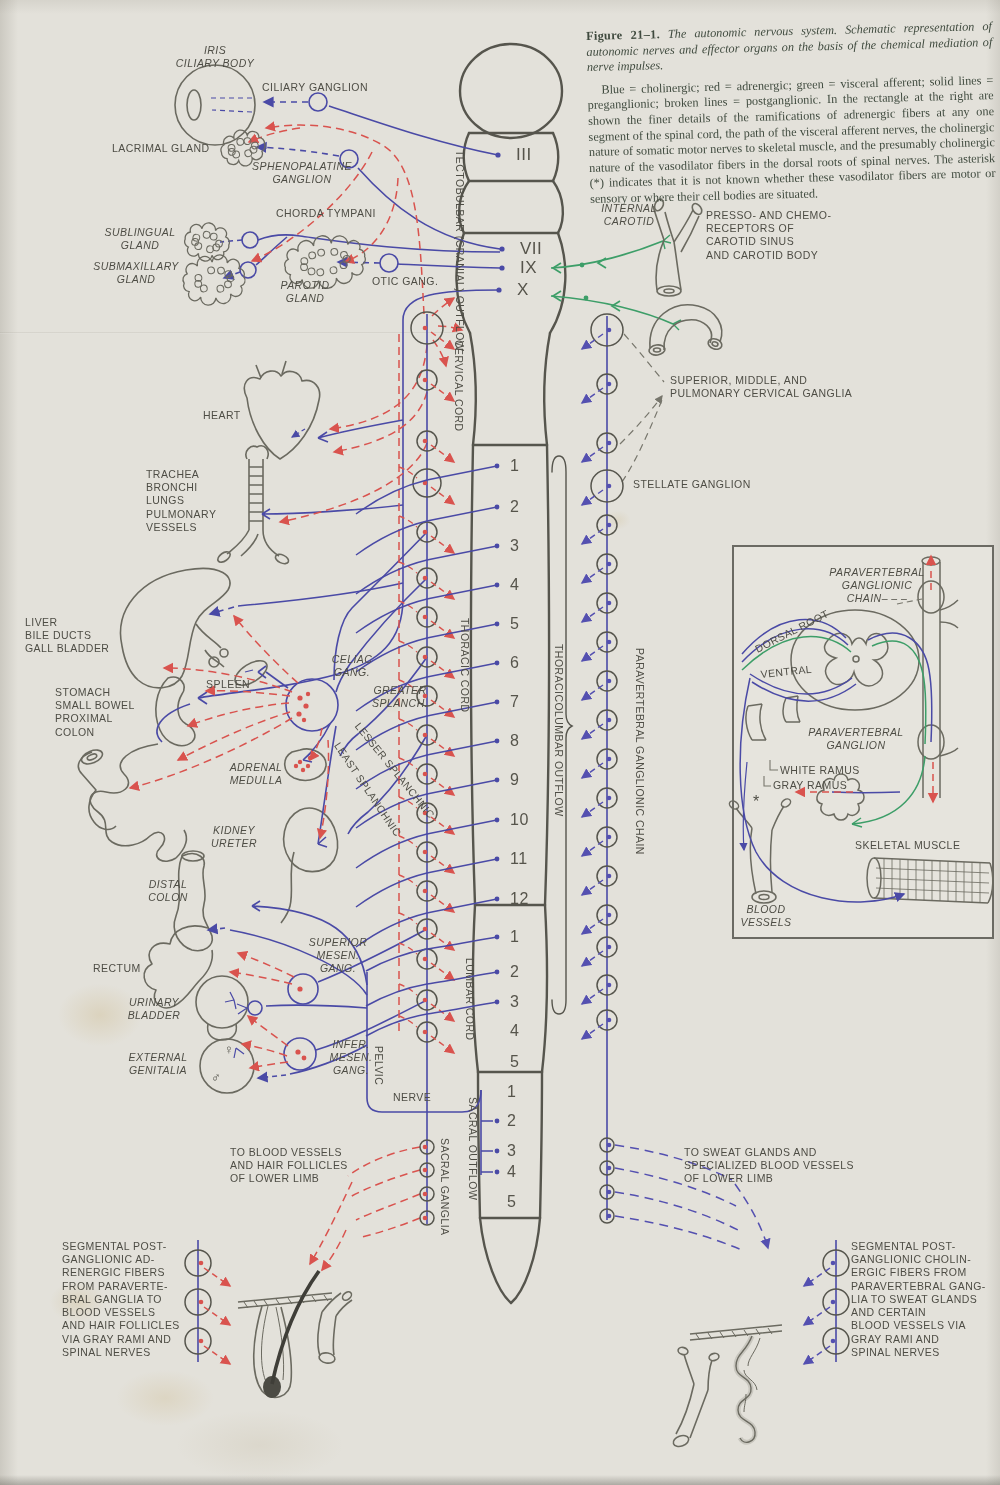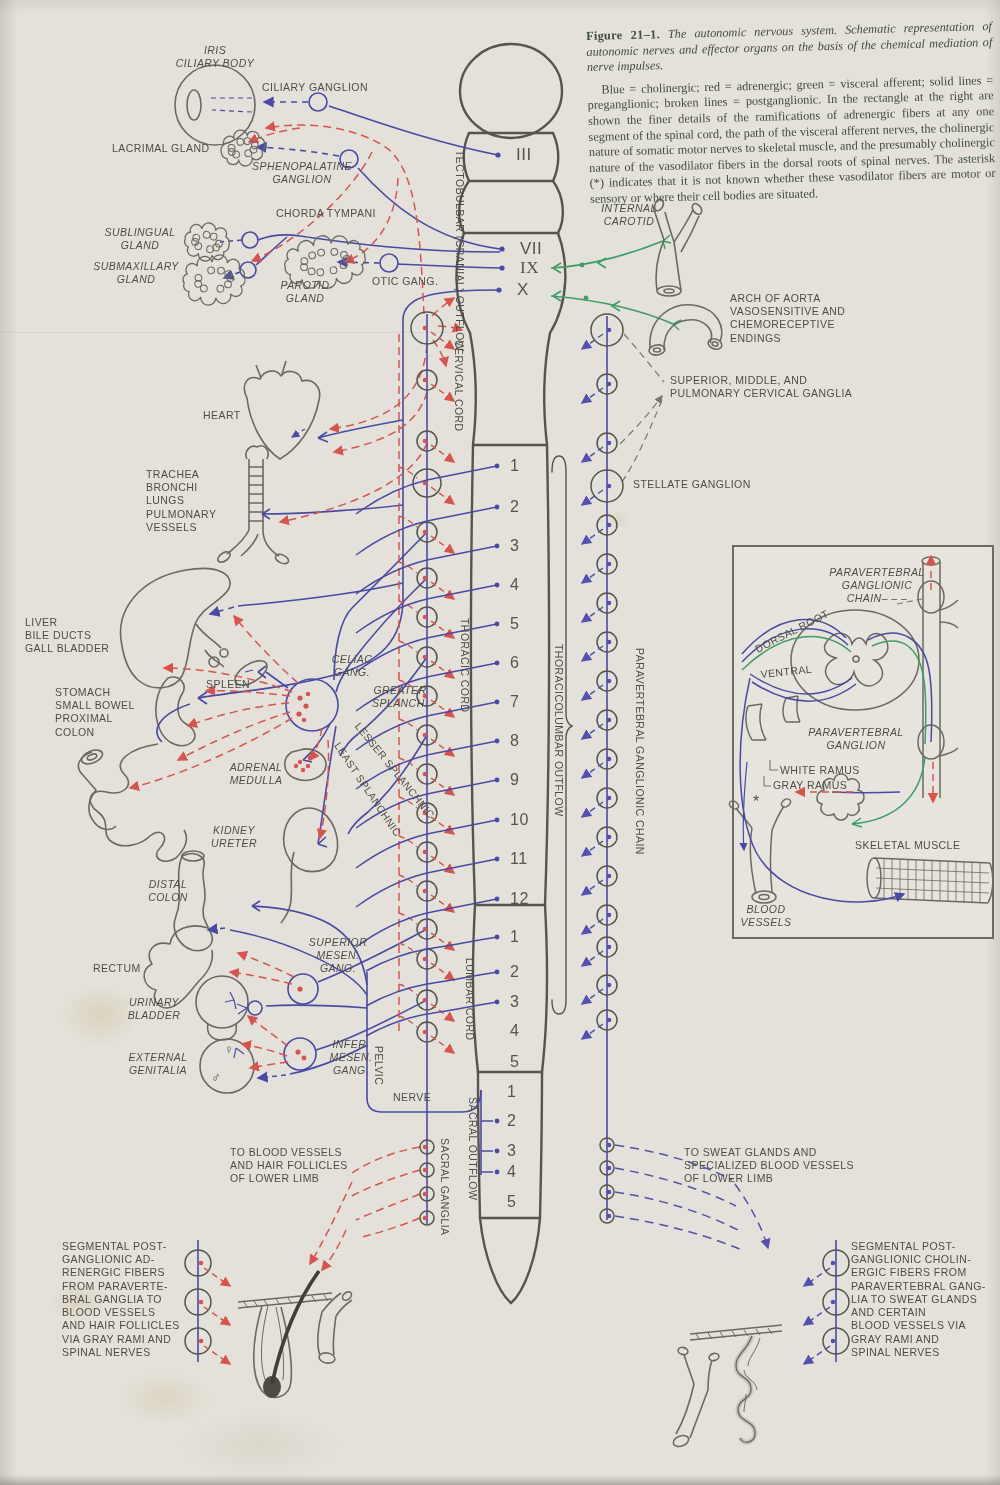--- a/index.html
+++ b/index.html
@@ -709,24 +709,24 @@
 GANGLIONIC CHOLIN-
 ERGIC FIBERS FROM
 PARAVERTEBRAL GANG-
 LIA TO SWEAT GLANDS
 AND CERTAIN
 BLOOD VESSELS VIA
 GRAY RAMI AND
 SPINAL NERVES</div>
 <div class="lbl c" style="left:629px;top:202px">INTERNAL
 CAROTID</div>
-<div class="lbl" style="left:730px;top:292px">ARCH OF AORTA
-VASOSENSITIVE AND
-CHEMORECEPTIVE
-ENDINGS</div>
+<div class="lbl" style="left:706px;top:209px">PRESSO- AND CHEMO-
+RECEPTORS OF
+CAROTID SINUS
+AND CAROTID BODY</div>
 <div class="lbl" style="left:670px;top:374px">SUPERIOR, MIDDLE, AND
 PULMONARY CERVICAL GANGLIA</div>
 <div class="lbl" style="left:633px;top:478px">STELLATE GANGLION</div>
 <div class="lbl v" style="left:466px;top:150px">TECTOBULBAR (CRANIAL) OUTFLOW</div>
 <div class="lbl v" style="left:465px;top:340px">CERVICAL CORD</div>
 <div class="lbl v" style="left:471px;top:618px">THORACIC CORD</div>
 <div class="lbl v" style="left:565px;top:644px">THORACICOLUMBAR OUTFLOW</div>
 <div class="lbl v" style="left:476px;top:958px">LUMBAR CORD</div>
 <div class="lbl v" style="left:479px;top:1097px">SACRAL OUTFLOW</div>
 <div class="lbl v" style="left:451px;top:1138px">SACRAL GANGLIA</div>
@@ -743,21 +743,21 @@
 <div class="lbl" style="left:855px;top:839px">SKELETAL MUSCLE</div>
 <div class="lbl c" style="left:766px;top:903px">BLOOD
 VESSELS</div>
 <div class="sym" style="left:753px;top:793px;font-size:16px">*</div>
 <div class="sym" style="left:224px;top:1042px">♀</div>
 <div class="sym" style="left:211px;top:1070px">♂</div>
 
 <div id="numbers">
       <div class="seg roman" style="left: 516px; top: 155px;">III</div>
       <div class="seg roman" style="left: 520px; top: 249px;">VII</div>
-      <div class="seg roman" style="left: 520px; top: 268px; font-family: Liberation Serif, serif;">IX</div>
+      <div class="seg roman" style="left: 520px; top: 268px;">IX</div>
       <div class="seg roman" style="left: 517px; top: 290px;">X</div>
       <div class="seg" style="left: 510px; top: 466px;">1</div>
       <div class="seg" style="left: 510px; top: 507px;">2</div>
       <div class="seg" style="left: 510px; top: 546px;">3</div>
       <div class="seg" style="left: 510px; top: 585px;">4</div>
       <div class="seg" style="left: 510px; top: 624px;">5</div>
       <div class="seg" style="left: 510px; top: 663px;">6</div>
       <div class="seg" style="left: 510px; top: 702px;">7</div>
       <div class="seg" style="left: 510px; top: 741px;">8</div>
       <div class="seg" style="left: 510px; top: 780px;">9</div>

